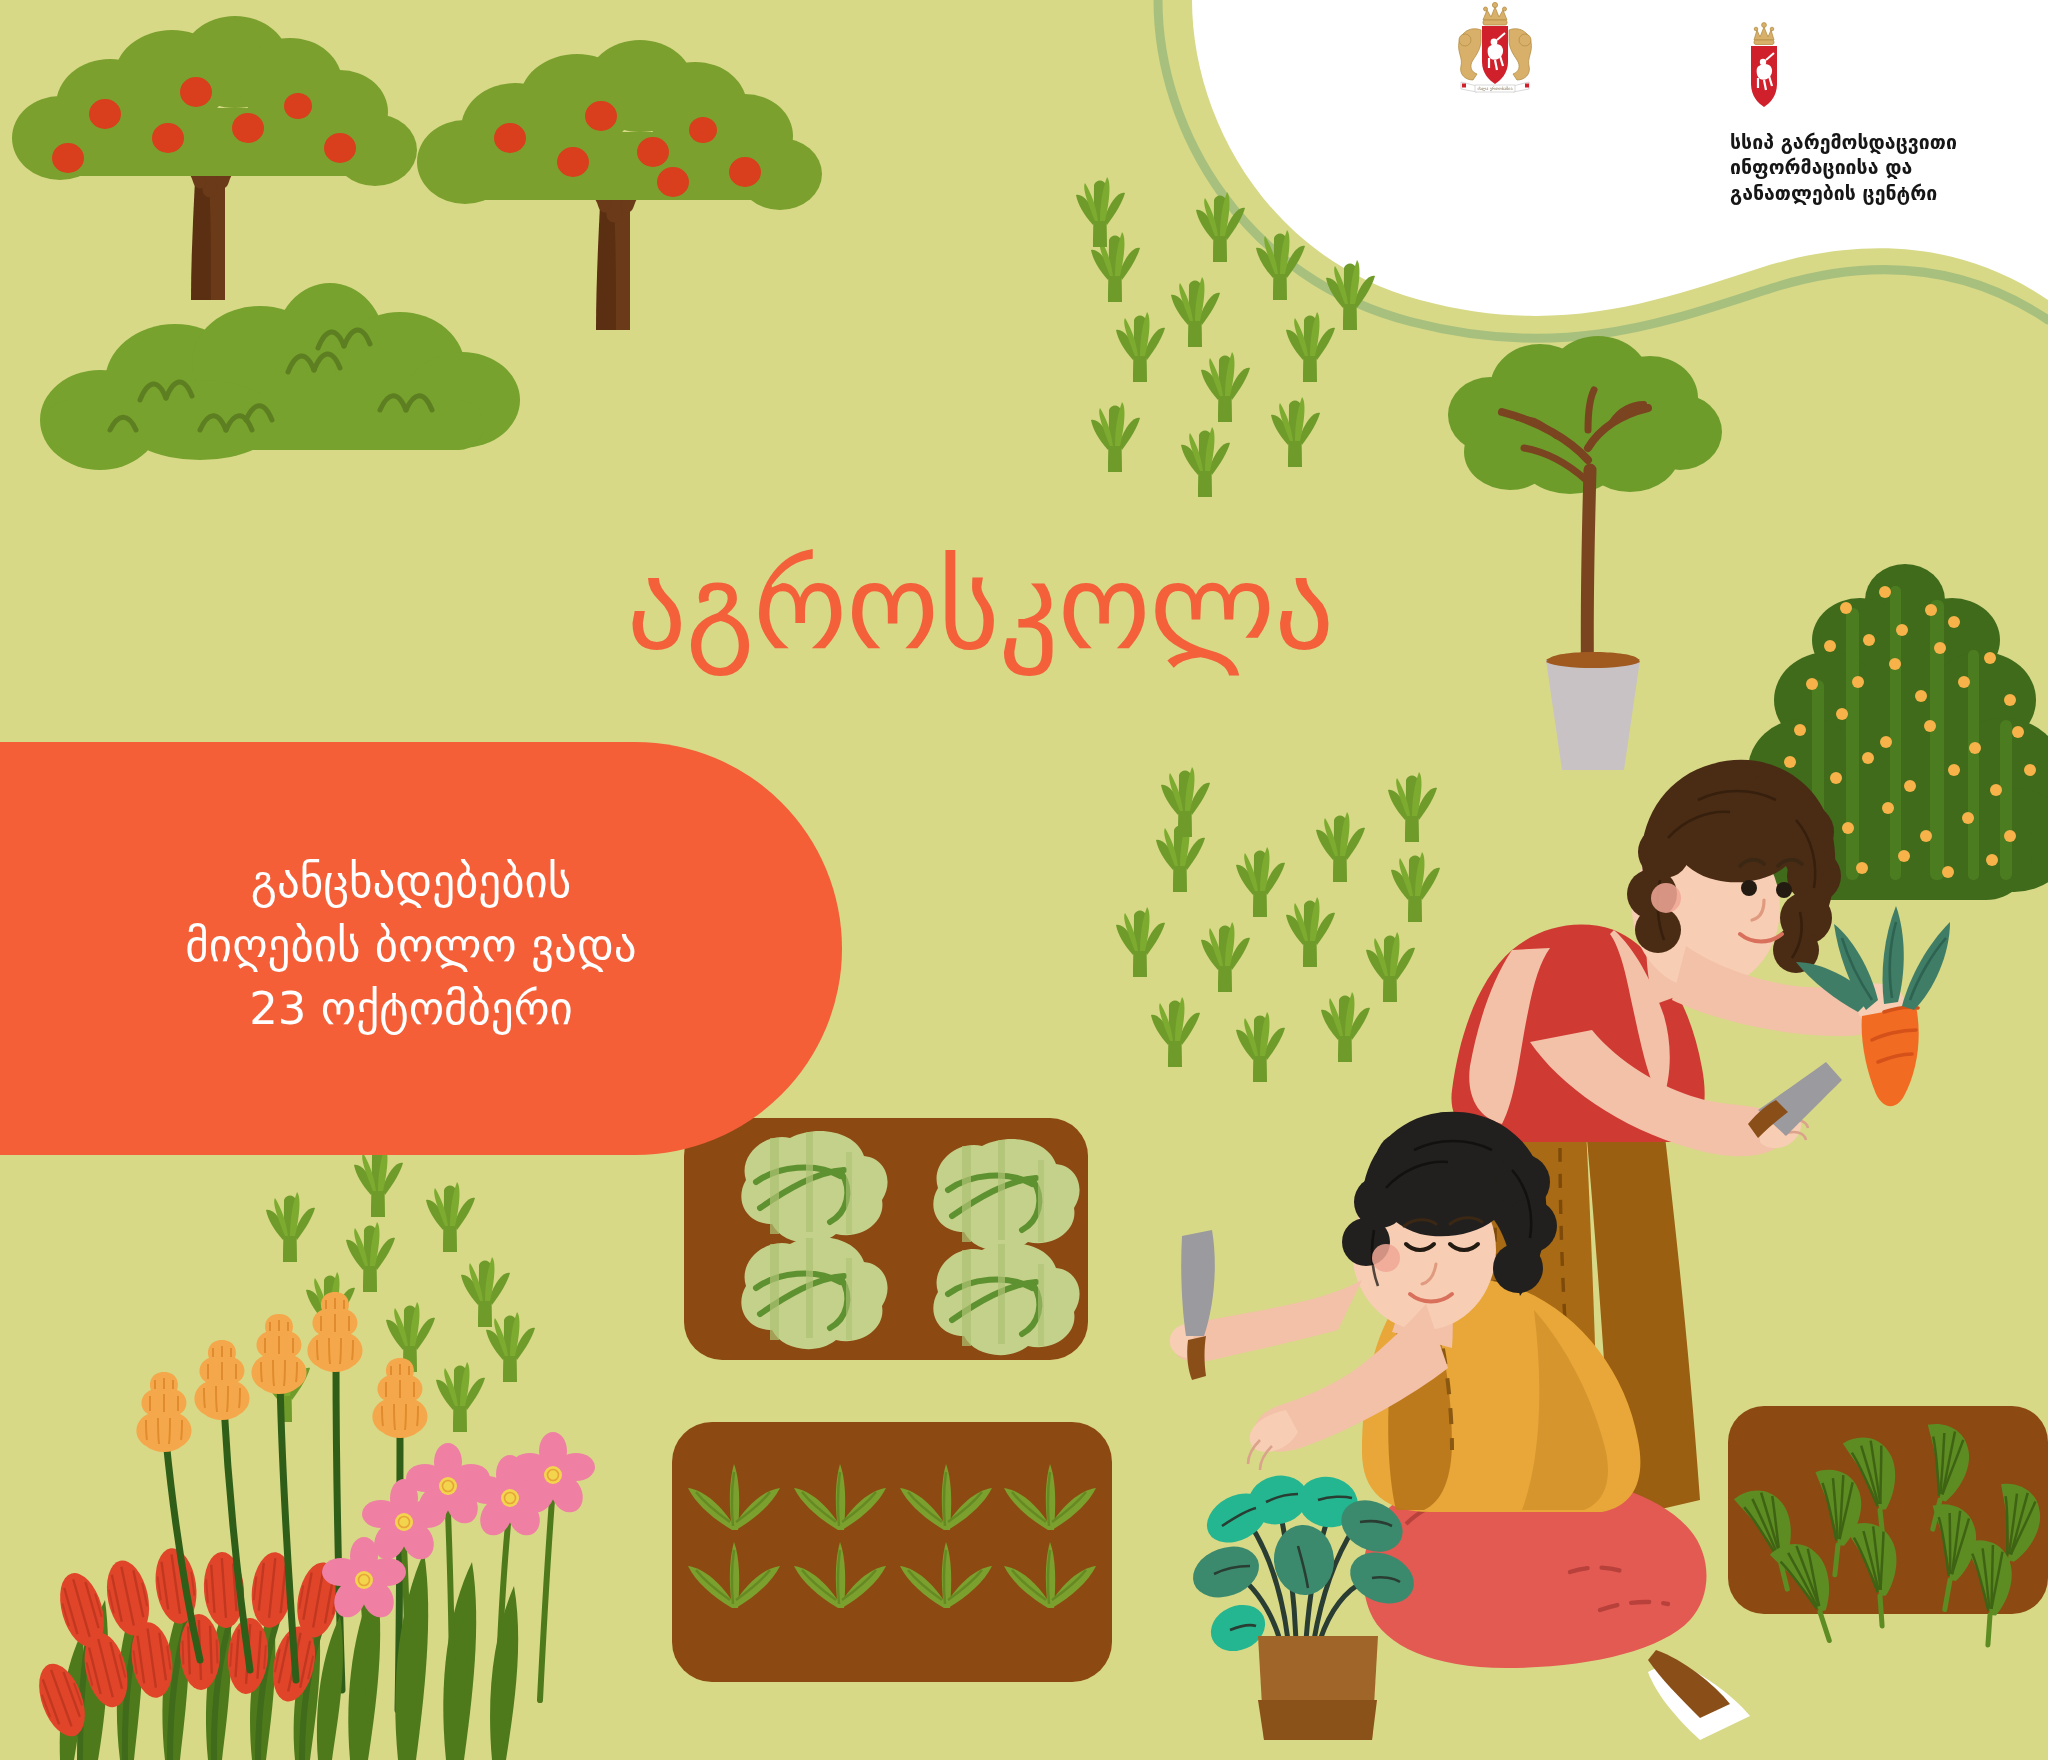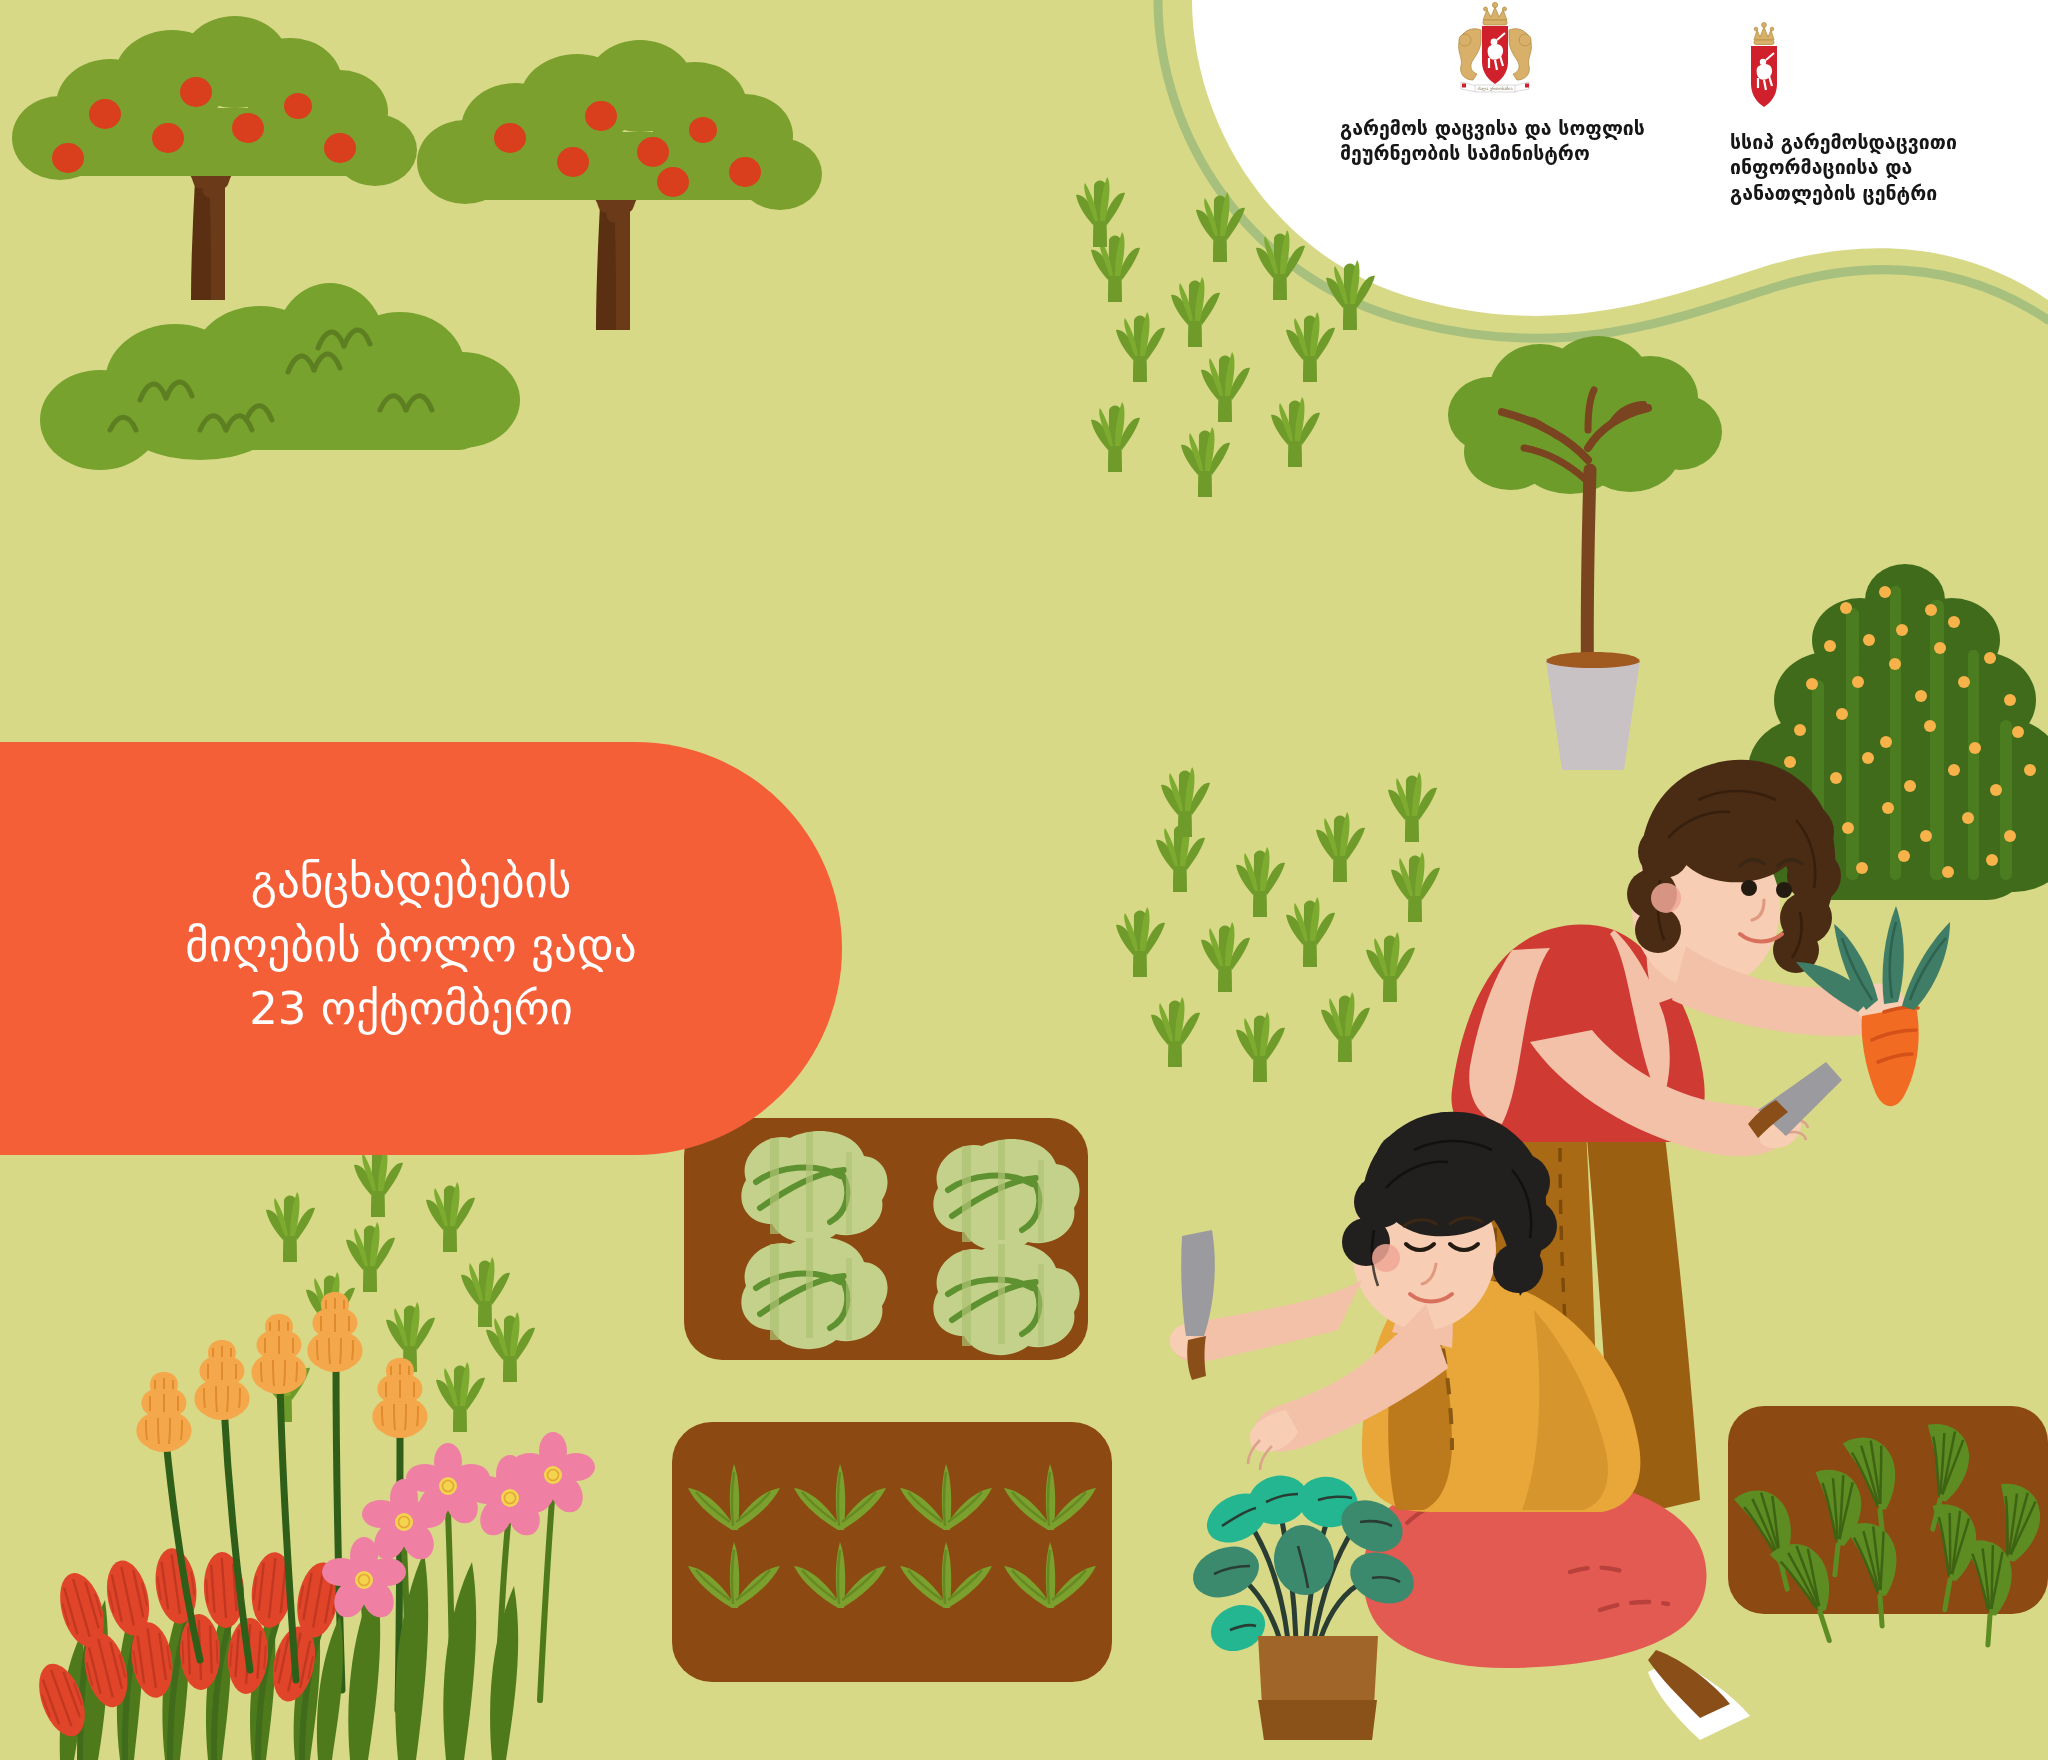--- a/index.html
+++ b/index.html
@@ -712,22 +712,20 @@
             <path d="M82,82 L66,86 L66,92 L82,89 Z"></path>
             <path d="M28,85 L68,85 L68,92 L28,92 Z"></path>
           </g>
           <g fill="#d0202c">
             <rect x="15" y="83.5" width="4" height="4"></rect>
               <rect x="78" y="83.5" width="4" height="4"></rect>
           </g>
           <text x="48" y="90.4" font-family="DejaVu Sans, sans-serif" font-size="4.2" fill="#7b6a4b" text-anchor="middle">ძალა ერთობაშია</text>
         </svg>
       </div>
-      <div class="logo-text">გარემოს დაცვისა და სოფლის
-მეურნეობის სამინისტრო</div>
     </div>
 
     <div class="logo-block center">
       <div class="crest">
         <svg width="60" height="100" viewBox="0 0 60 100" xmlns="http://www.w3.org/2000/svg">
           <g fill="#d9b06a" stroke="#b58f46" stroke-width="0.8">
             <path d="M20,22 L23,12 L26,19 L30,9 L34,19 L37,12 L40,22 Z"></path>
             <rect x="20" y="22" width="20" height="4.5" rx="2"></rect>
             <circle cx="30" cy="7" r="2.4"></circle>
             <circle cx="22" cy="11" r="1.8"></circle>
@@ -742,20 +740,21 @@
             <path d="M32,42 L40,35" stroke="#ffffff" stroke-width="2"></path>
           </g>
         </svg>
       </div>
       <div class="logo-text">სსიპ გარემოსდაცვითი
 ინფორმაციისა და
 განათლების ცენტრი</div>
     </div>
   </div>
 
+  <div id="main-title">აგროსკოლა</div>
 
   <div id="deadline-banner">
     <div id="deadline-text">განცხადებების
 მიღების ბოლო ვადა
 23 ოქტომბერი</div>
   </div>
 
 </div>
 
 </body></html>

